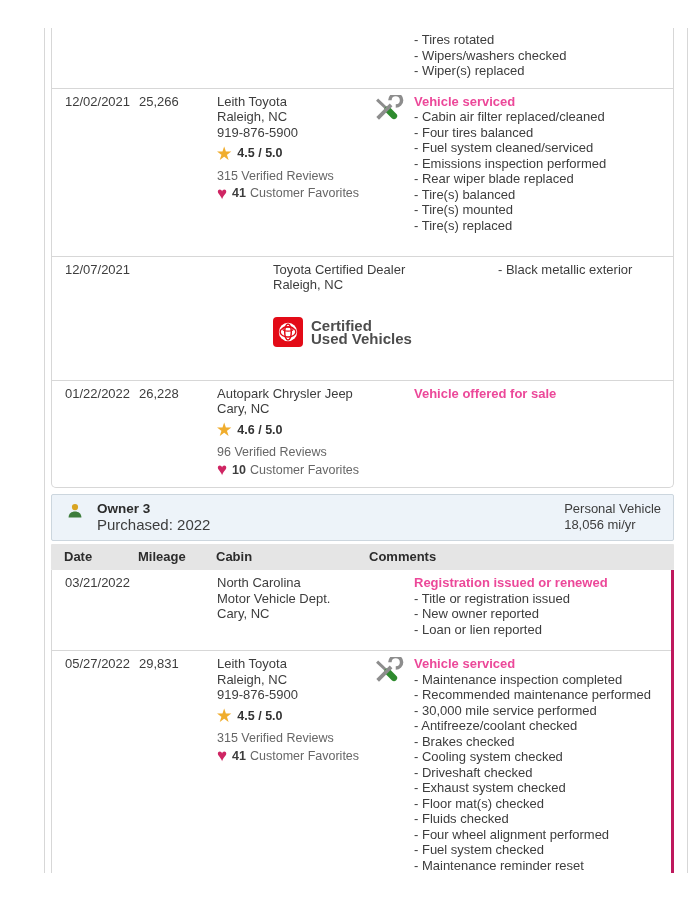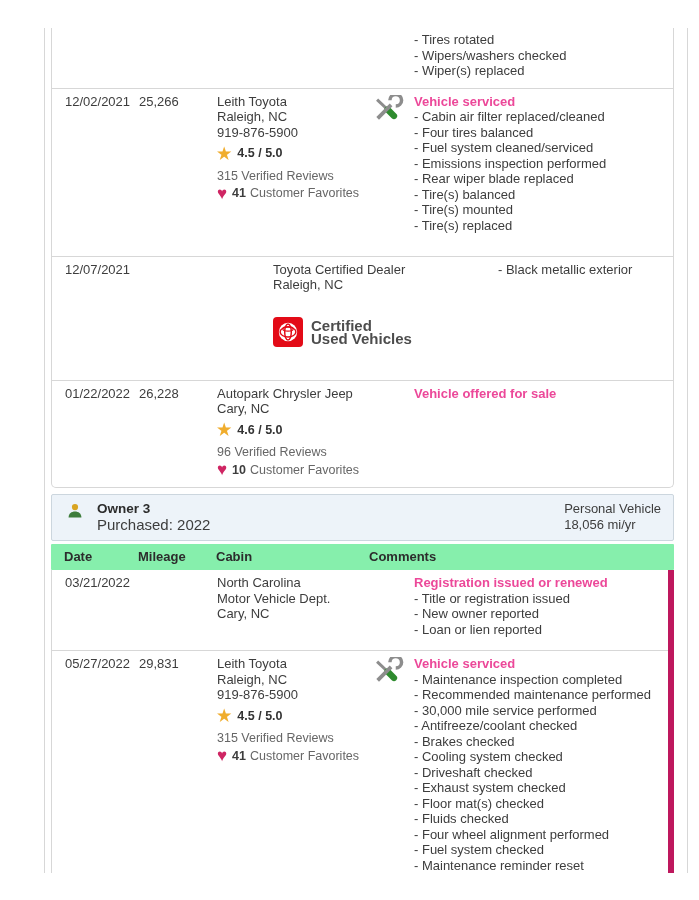--- a/index.html
+++ b/index.html
@@ -5,21 +5,21 @@
   * { box-sizing: border-box; }
   body { margin:0; background:#ffffff; font-family:"Liberation Sans", sans-serif; color:#3d3d3d; }
   .page { position:relative; width:699px; height:900px; background:#fff; overflow:hidden; }
 
   .card { position:absolute; left:44px; top:28px; width:644px; height:845px;
           border-left:1px solid #d7d7d7; border-right:1px solid #d7d7d7;
           overflow:hidden; background:#fff; }
   .inner { margin:0 13px 0 6px; }
 
   .tbl1 { border:1px solid #d7d7d7; border-top:none; border-radius:0 0 5px 5px; }
-  .tbl2 { border-left:1px solid #d7d7d7; border-right:6px solid #be185d; }
+  .tbl2 { border-left:1px solid #d7d7d7; border-right:3px solid #be185d; }
 
   .row { display:flex; padding:5px 12px 9px 13px; font-size:13px; line-height:15.5px; }
   .row.bt { border-top:1px solid #d7d7d7; }
   .cell-date { width:74px; flex:none; }
   .cell-mileage { width:78px; flex:none; }
   .cell-source { width:153px; flex:none; padding-right:8px; }
   .cell-comments { flex:1; min-width:0; display:flex; align-items:flex-start; }
   .icon-box { width:44px; flex:none; padding-top:1px; }
   .comments-body { flex:1; min-width:0; }
   .c-title { font-weight:bold; color:#ec4899; }
@@ -45,21 +45,21 @@
   .cert-text { font-size:15px; font-weight:bold; color:#4d4d4d; line-height:13px; }
 
   .owner-band { margin-top:6px; border:1px solid #ccd6de; background:#edf3f9; border-radius:2px;
                 padding:6px 12px 7px 13px; display:flex; justify-content:space-between; align-items:flex-start; }
   .owner-left { display:flex; align-items:flex-start; }
   .owner-icon { margin:2px 14px 0 2px; flex:none; }
   .owner-name { font-weight:bold; font-size:13.5px; color:#2c2c2c; line-height:16px; }
   .owner-sub { font-size:15px; line-height:16px; }
   .owner-right { font-size:13px; line-height:16px; }
 
-  .col-head { display:flex; background:#86efac; margin-top:3px; padding:5px 12px 6px 13px;
+  .col-head { display:flex; background:#e5e5e5; margin-top:3px; padding:5px 12px 6px 13px;
               font-weight:bold; font-size:13px; color:#2c2c2c; border-radius:1px; }
   .col-head .cell-comments { display:block; }
 
   .src-line { line-height:15.5px; }
 </style>
 </head>
 <body>
 
 <div class="page">
   <div class="card">

